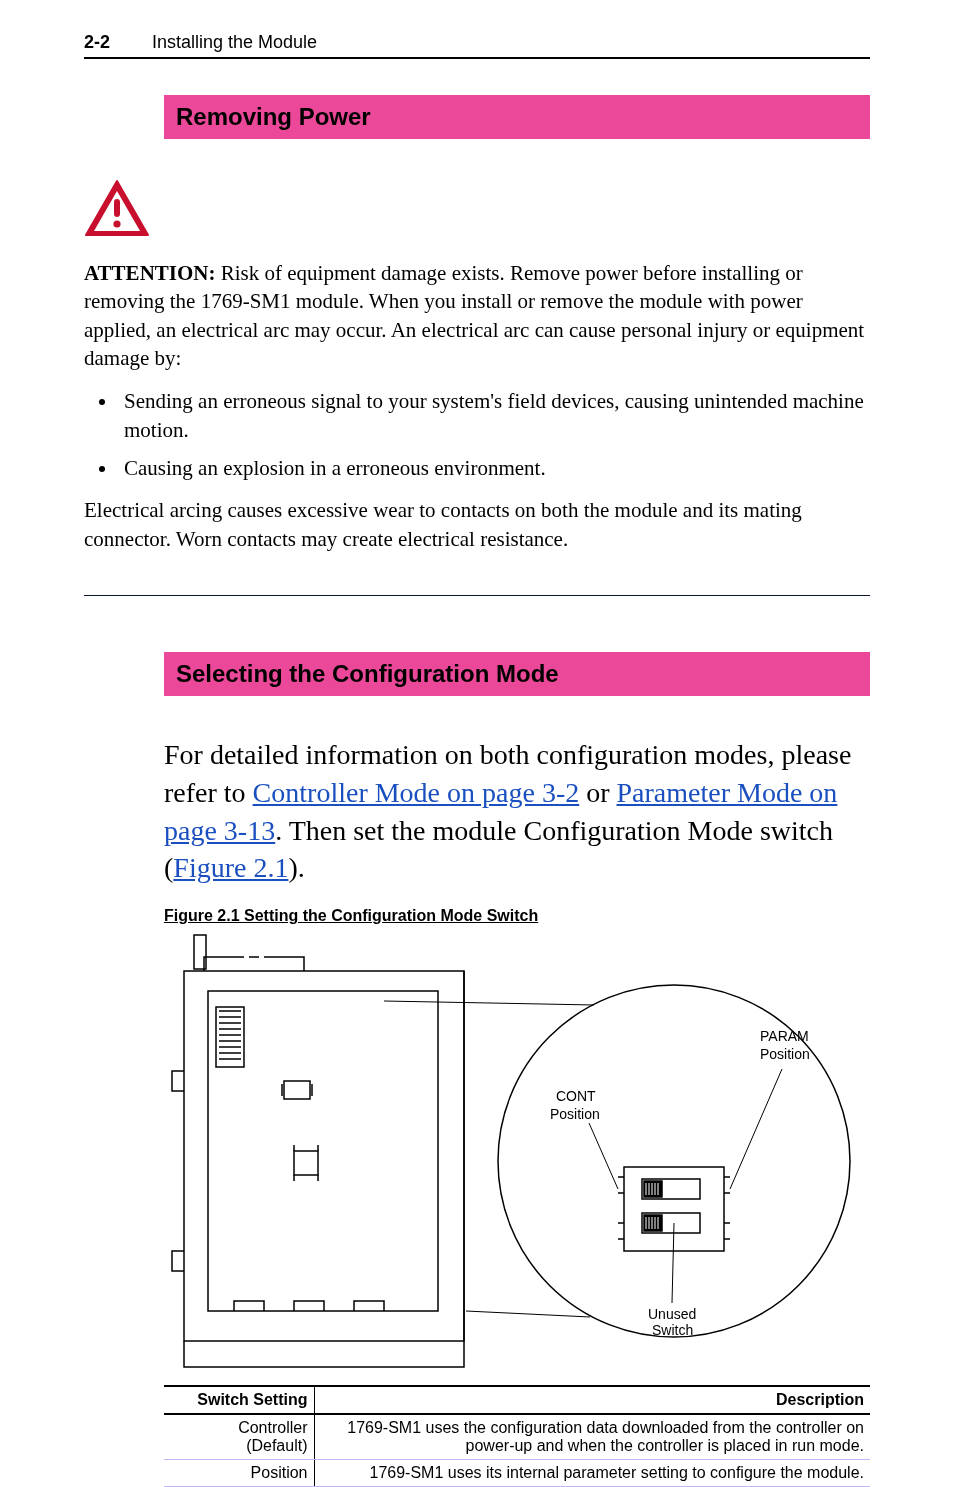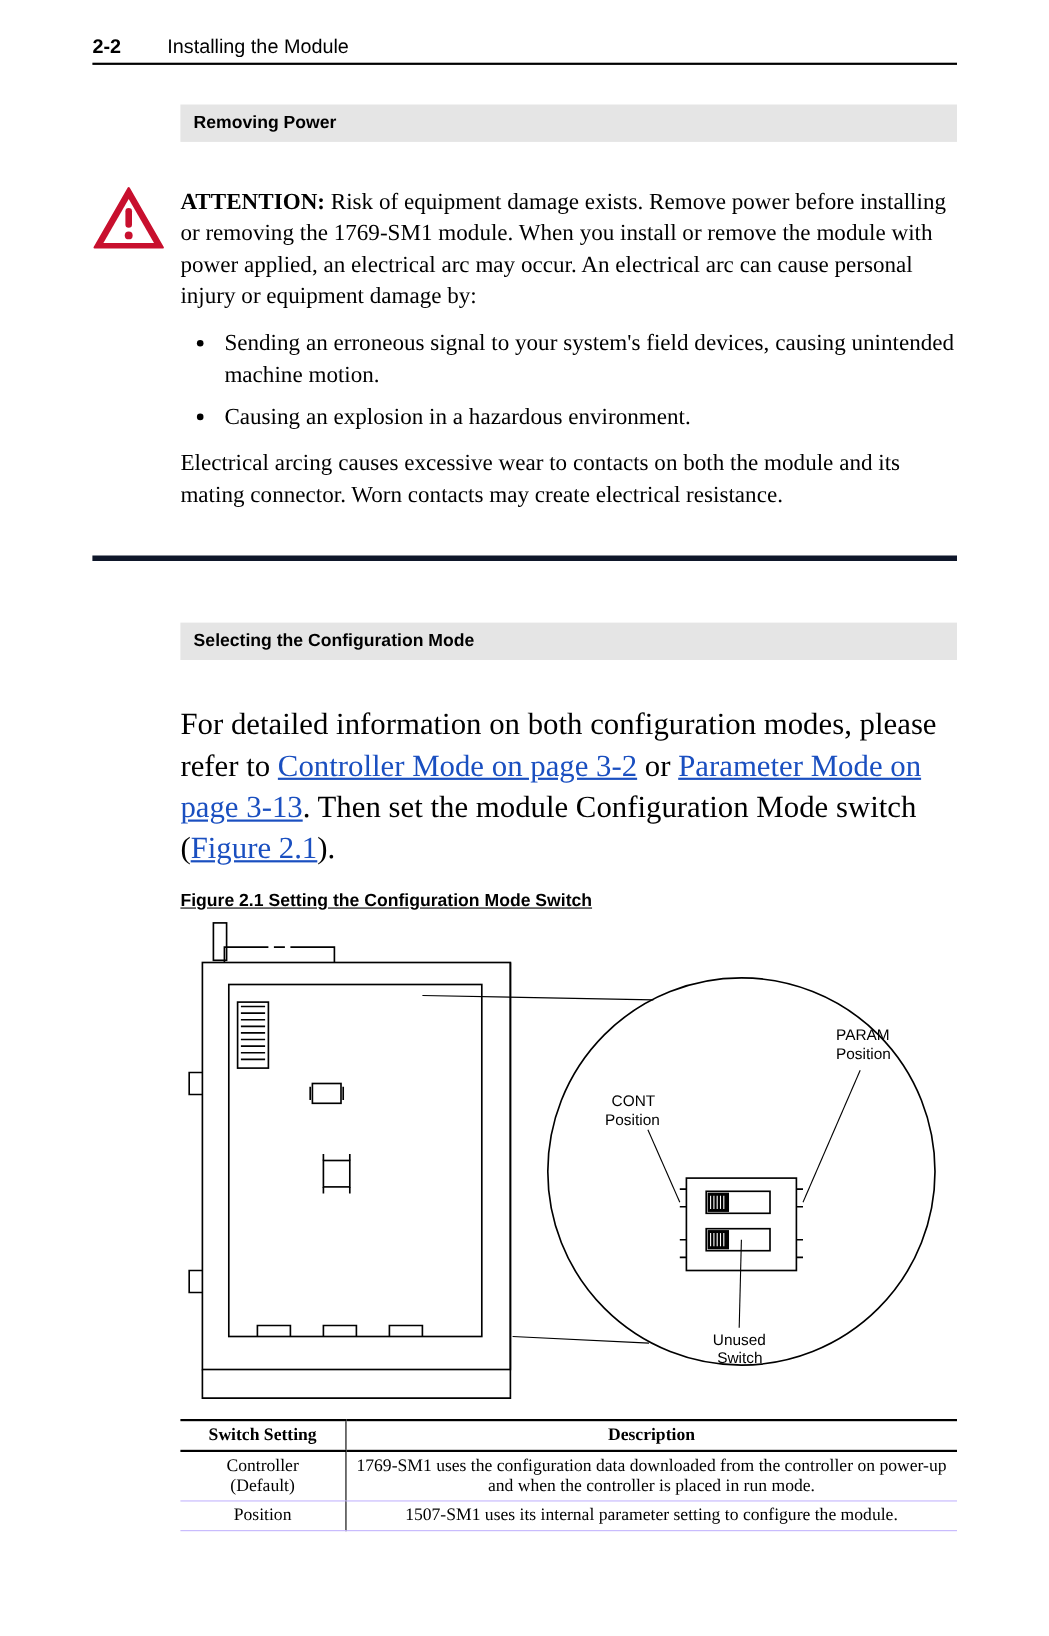--- a/index.html
+++ b/index.html
@@ -1,33 +1,33 @@
 <!DOCTYPE html>
 <html><head>
 <meta charset="utf-8">
 <style>
   * { box-sizing: border-box; margin: 0; padding: 0; }
   html, body { width: 954px; background: #fff; font-family: "Times New Roman", Times, serif; color: #000; }
   .page { width: 954px; padding: 32px 84px 70px 84px; }
   .hdr { display: flex; align-items: baseline; border-bottom: 2px solid #000; padding-bottom: 4px; margin-bottom: 36px; }
   .hdr .pgnum { font-family: Arial, Helvetica, sans-serif; font-weight: bold; font-size: 18px; margin-right: 42px; }
   .hdr .chap { font-family: Arial, Helvetica, sans-serif; font-size: 18px; }
-  .section-title { background: #e5e5e5; font-family: Arial, Helvetica, sans-serif; font-weight: bold; font-size: 16px; padding: 8px 12px; margin-left: 80px; margin-bottom: 40px; }
-  .attn-block { display: flex; border-bottom: 5px solid #0f172a; padding-bottom: 28px; margin-bottom: 56px; }
+  .section-title { background: #ec4899; font-family: Arial, Helvetica, sans-serif; font-weight: bold; font-size: 24px; padding: 8px 12px; margin-left: 80px; margin-bottom: 40px; }
+  .attn-block { display: flex; border-bottom: 1px solid #0f172a; padding-bottom: 28px; margin-bottom: 56px; flex-direction: column; }
   .attn-icon { width: 80px; flex: 0 0 80px; }
   .attn-body { font-size: 21px; line-height: 1.35; }
   .attn-body p { margin-bottom: 14px; }
   .attn-body ul { list-style: disc; margin-left: 34px; margin-bottom: 14px; margin-top: 15px; }
   .attn-body li { margin-bottom: 10px; padding-left: 6px; }
   .body-indent { margin-left: 80px; font-size: 28px; line-height: 1.35; }
   .link { color: #1a4fc0; text-decoration: underline; }
   .fig-caption { font-family: Arial, Helvetica, sans-serif; font-weight: bold; font-size: 16px; margin-left: 80px; margin-top: 20px; margin-bottom: 6px; text-decoration: underline; }
   .fig-wrap { margin-left: 80px; margin-bottom: 10px; }
   table.switch { border-collapse: collapse; width: 706px; margin-left: 80px; font-family: Arial, Helvetica, sans-serif; font-size: 16px; }
-  table.switch th, table.switch td { text-align: center; padding: 4px 6px; vertical-align: top; font-family: Liberation Serif, serif; }
+  table.switch th, table.switch td { text-align: right; padding: 4px 6px; vertical-align: top; }
   table.switch th { border-top: 2px solid #000; border-bottom: 2px solid #000; font-weight: bold; }
   table.switch td { border-bottom: 1px solid #c4b5fd; }
   table.switch .col1 { width: 150px; border-right: 1px solid #000; }
   .fig-label { font-family: Arial, Helvetica, sans-serif; font-size: 14px; }
 </style>
 </head>
 <body>
 
 <div class="page">
 
@@ -47,21 +47,21 @@
         <circle cx="33" cy="45" r="3.6" fill="#c8102e"></circle>
       </svg>
     </div>
     <div class="attn-body">
       <p>
         <strong>ATTENTION:</strong>
         <span>Risk of equipment damage exists. Remove power before installing or removing the 1769-SM1 module. When you install or remove the module with power applied, an electrical arc may occur. An electrical arc can cause personal injury or equipment damage by:</span>
       </p>
       <ul>
         <li>Sending an erroneous signal to your system's field devices, causing unintended machine motion.</li>
-        <li>Causing an explosion in a hazardous environment.</li>
+        <li>Causing an explosion in a erroneous environment.</li>
       </ul>
       <p>Electrical arcing causes excessive wear to contacts on both the module and its mating connector. Worn contacts may create electrical resistance.</p>
     </div>
   </div>
 
   <div class="section-title">Selecting the Configuration Mode</div>
 
   <p class="body-indent">
     <span>For detailed information on both configuration modes, please refer to </span><a href="#" class="link">Controller Mode on page 3-2</a><span> or </span><a href="#" class="link">Parameter Mode on page 3-13</a><span>. Then set the module Configuration Mode switch (</span><a href="#" class="link">Figure 2.1</a><span>).</span>
   </p>
@@ -161,18 +161,18 @@
         <td class="col1">
           <span>Controller</span><br>
           <span>(Default)</span>
         </td>
         <td>1769-SM1 uses the configuration data downloaded from the controller on power-up and when the controller is placed in run mode.</td>
       </tr>
       <tr>
         <td class="col1">
           <span>Position</span>
         </td>
-        <td>1507-SM1 uses its internal parameter setting to configure the module.</td>
+        <td>1769-SM1 uses its internal parameter setting to configure the module.</td>
       </tr>
     </tbody>
   </table>
 
 </div>
 
 </body></html>

